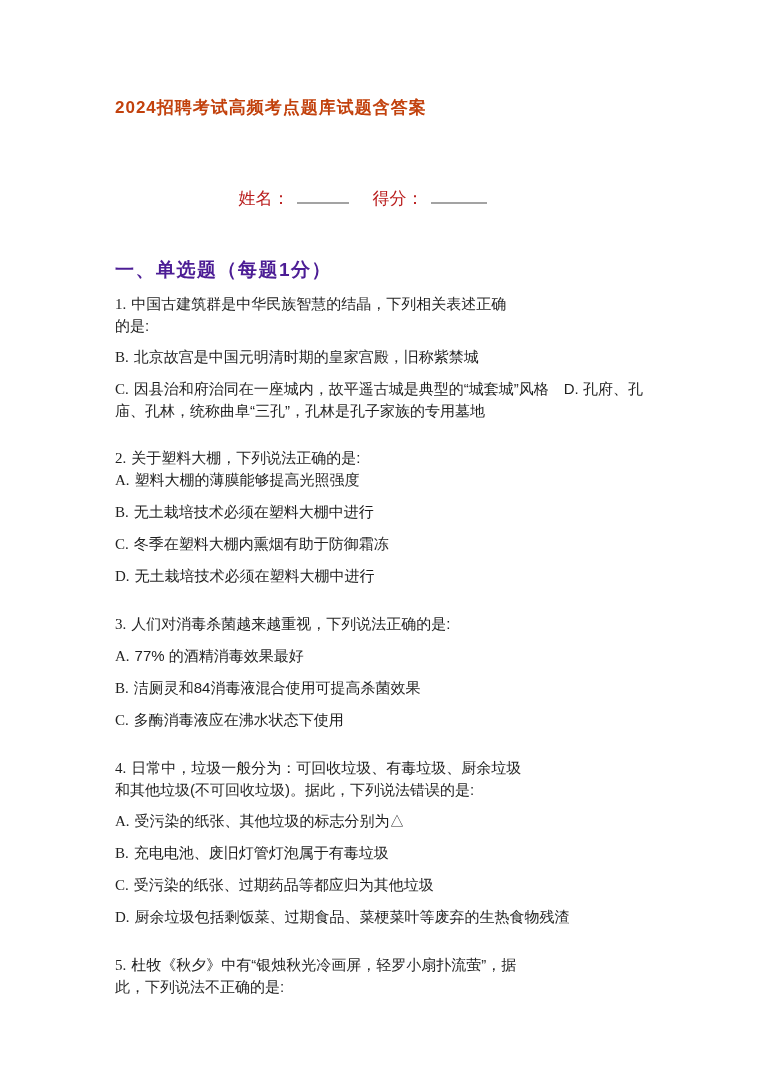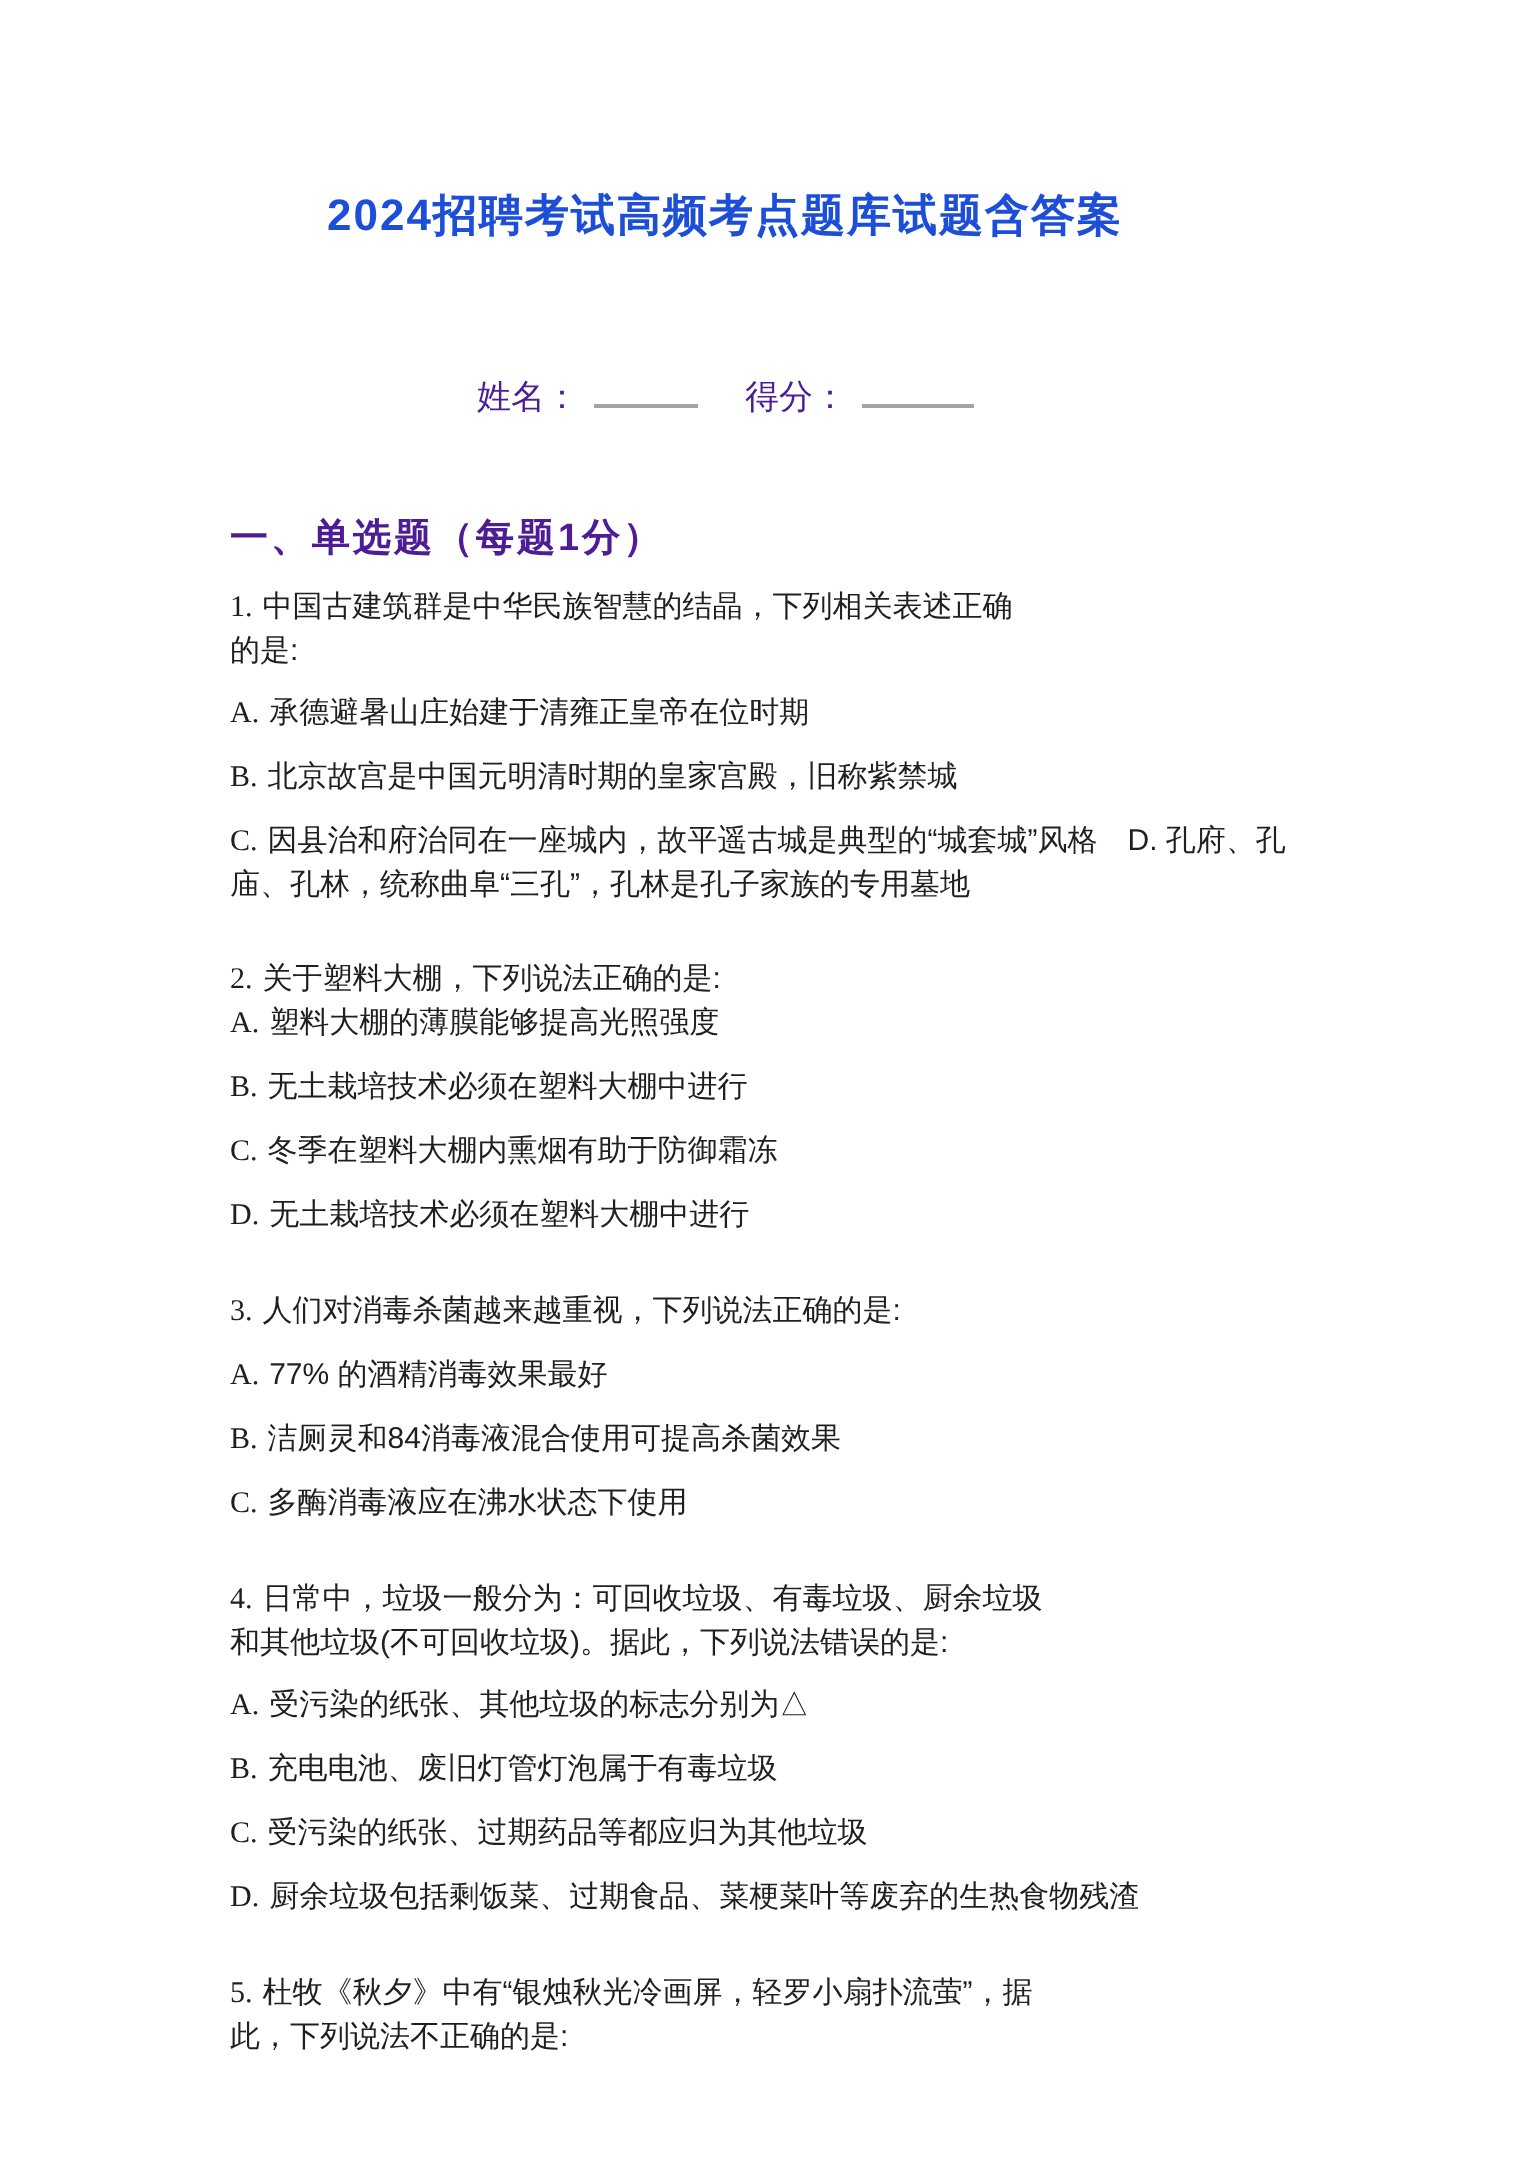--- a/index.html
+++ b/index.html
@@ -16,34 +16,33 @@
     font-size: 15px;
     line-height: 21px;
   }
   .page {
     padding-left: 115px;
     width: 533px;
   }
   .title {
     width: 495px;
     margin: 92px 0 0 0;
-    text-align: center;
-    font-size: 22px;
+    font-size: 17px;
     line-height: 32px;
     font-weight: 700;
     letter-spacing: 1px;
-    color: #1d4ed8;
+    color: #c2410c;
   }
   .name-score-row {
     margin-top: 64px;
     width: 495px;
     text-align: center;
     font-size: 17px;
     line-height: 22px;
-    color: #4c1d95;
+    color: #b91c1c;
   }
   .blank {
     display: inline-block;
     width: 52px;
     height: 13px;
     margin-left: 7px;
     border-bottom: 2px solid #a3a3a3;
   }
   .blank-score { width: 56px; }
   .score-label { margin-left: 24px; }
@@ -74,21 +73,20 @@
 
   <div class="name-score-row">
     <span>姓名：</span><span class="blank"></span><span class="score-label">得分：</span><span class="blank blank-score"></span>
   </div>
 
   <h2 class="section-heading">一、单选题（每题1分）</h2>
 
   <div id="questions">
       <div class="question">
         <p class="stem"><span class="q-num">1.</span><span><span>中国古建筑群是中华民族智慧的结晶，下列相关表述正确</span><br><span>的是:</span></span></p>
-        <p class="option"><span class="opt-label">A.</span><span><span>承德避暑山庄始建于清雍正皇帝在位时期</span></span></p>
         <p class="option"><span class="opt-label">B.</span><span><span>北京故宫是中国元明清时期的皇家宫殿，旧称紫禁城</span></span></p>
         <p class="option"><span class="opt-label">C.</span><span><span>因县治和府治同在一座城内，故平遥古城是典型的“城套城”风格　D. 孔府、孔</span><br><span>庙、孔林，统称曲阜“三孔”，孔林是孔子家族的专用墓地</span></span></p>
       </div>
       <div class="question">
         <p class="stem"><span class="q-num">2.</span><span><span>关于塑料大棚，下列说法正确的是:</span></span></p>
         <p class="option tight"><span class="opt-label">A.</span><span><span>塑料大棚的薄膜能够提高光照强度</span></span></p>
         <p class="option"><span class="opt-label">B.</span><span><span>无土栽培技术必须在塑料大棚中进行</span></span></p>
         <p class="option"><span class="opt-label">C.</span><span><span>冬季在塑料大棚内熏烟有助于防御霜冻</span></span></p>
         <p class="option"><span class="opt-label">D.</span><span><span>无土栽培技术必须在塑料大棚中进行</span></span></p>
       </div>

